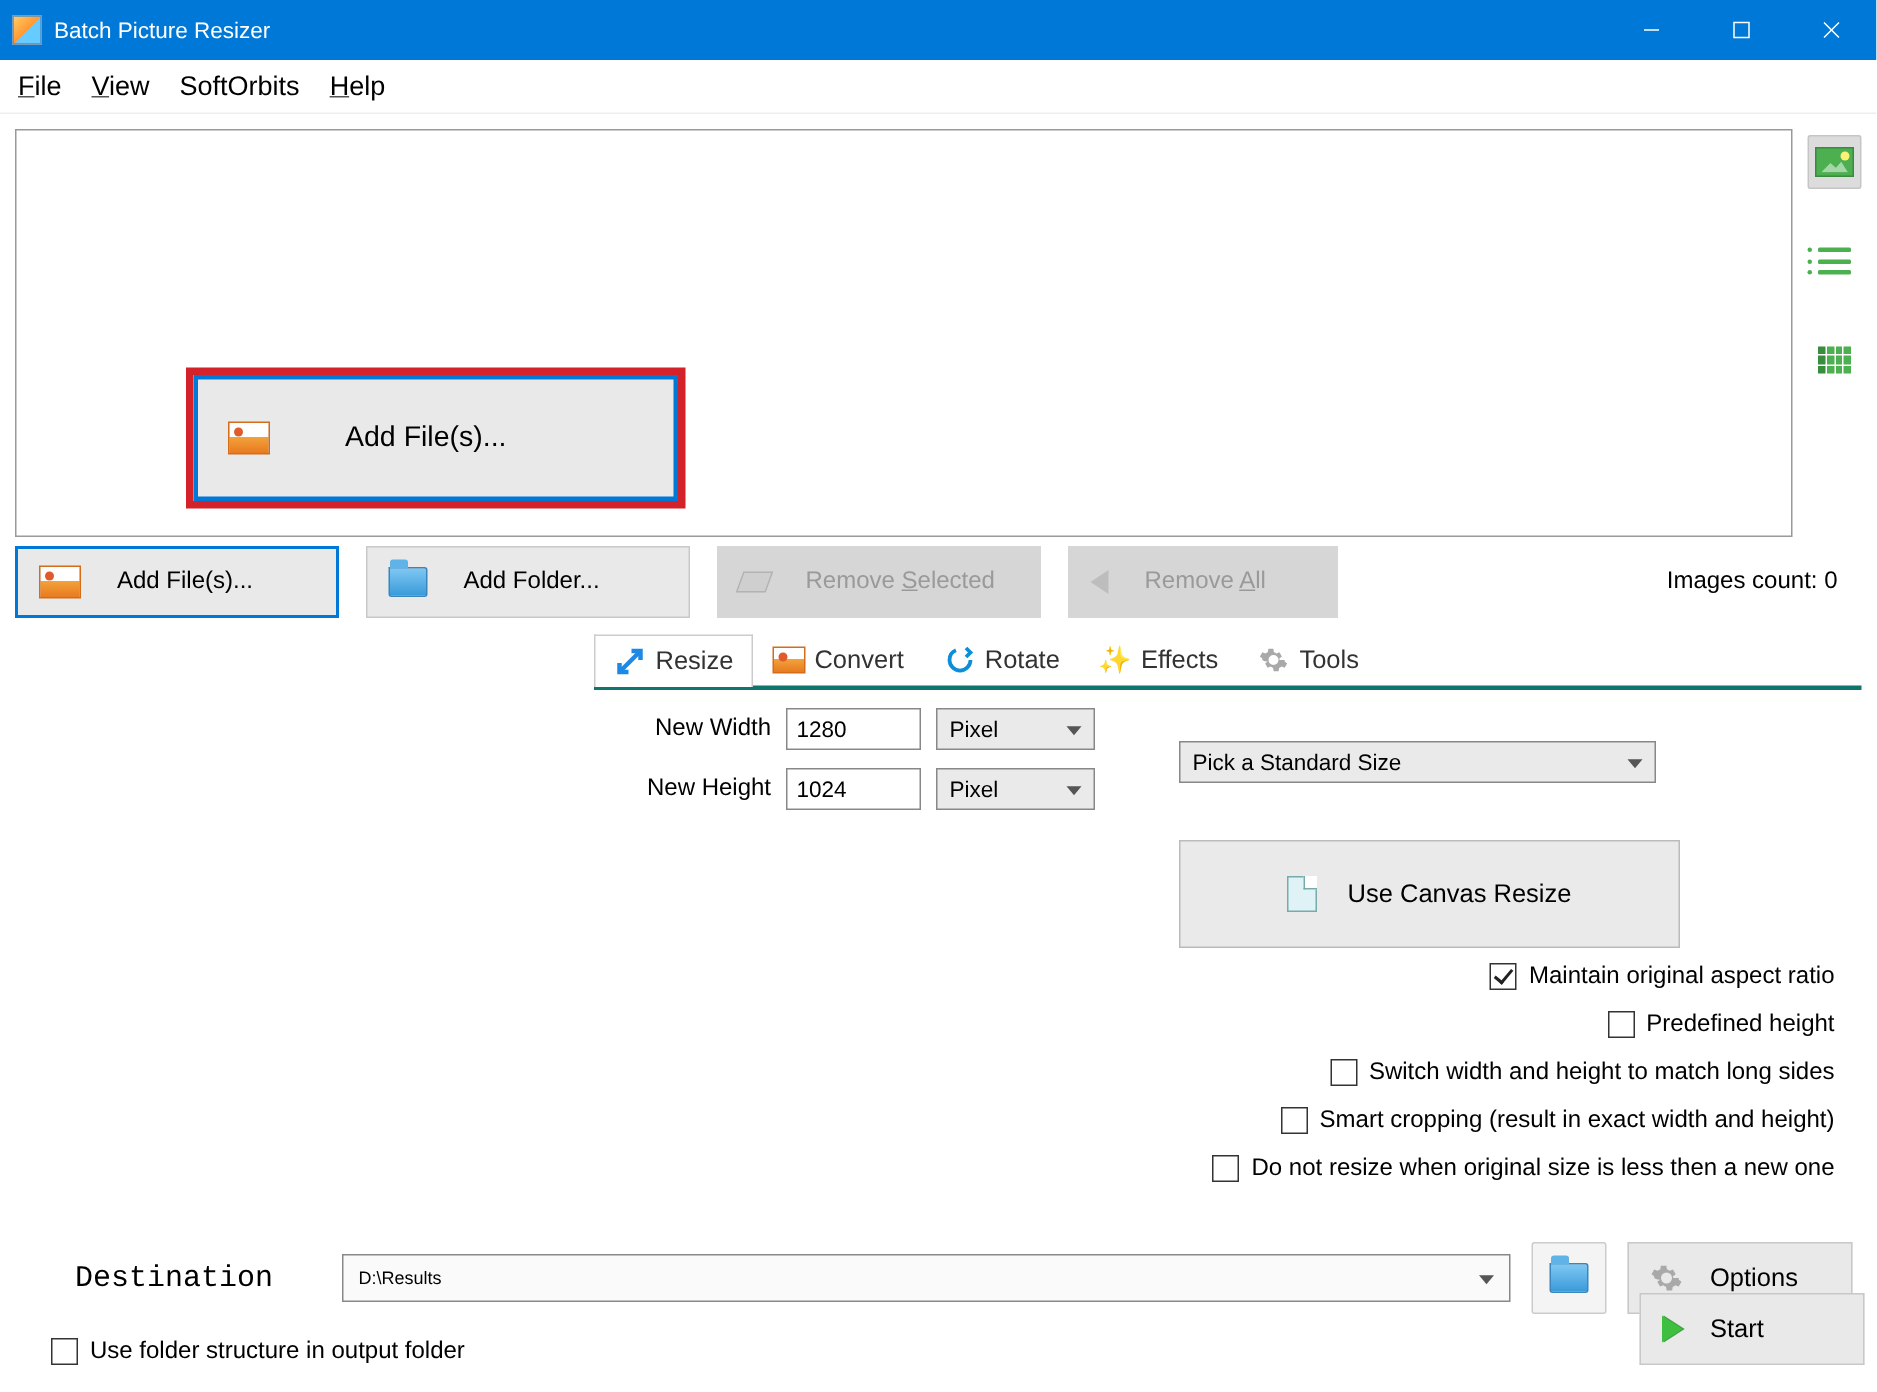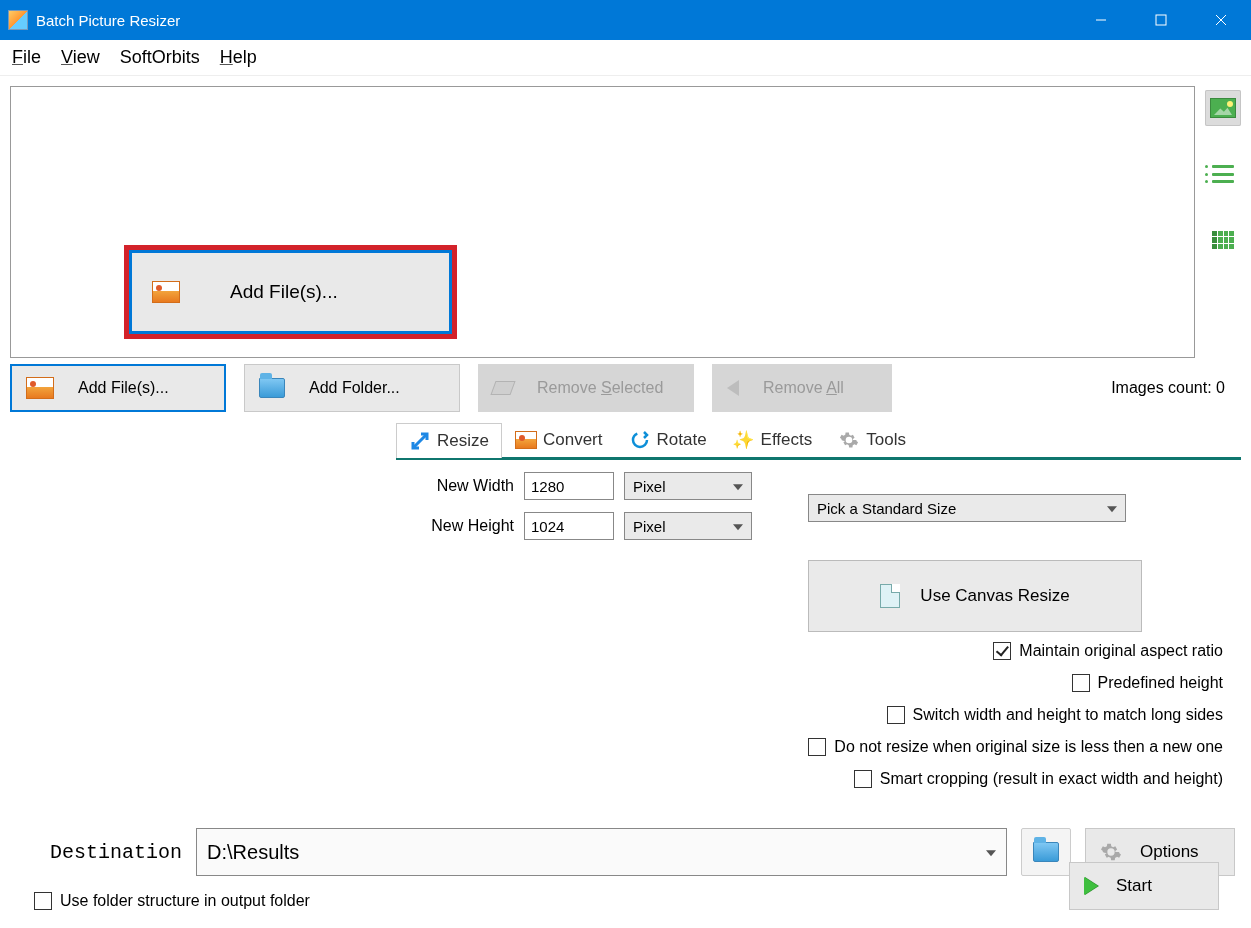--- a/index.html
+++ b/index.html
@@ -56,36 +56,36 @@
 .ico-resize svg{stroke:#1e88e5;stroke-width:3;fill:none;}
 .ico-rotate svg{stroke:#0d8fd8;stroke-width:2.5;fill:none;}
 .ico-effects { font-size:18px; }
 .ico-gear svg{fill:#a9a9a9;}
 
 .tab-body { flex:1; padding: 12px 18px 8px 18px; font-size: 16px; }
 .row { display:flex; align-items:center; gap:10px; margin-bottom:12px; }
 .lbl { width: 100px; text-align: right; font-size:16px; }
 input.txt { width: 90px; height: 28px; border: 1px solid #888; padding: 2px 6px; font-size: 15px; }
 .combo { position:relative; height: 28px; border: 1px solid #888; background: #eaeaea; display:flex; align-items:center; padding: 0 26px 0 8px; font-size: 15px; }
-.combo.sm { width: 128px; }
+.combo.sm { width: 106px; }
 .combo.lg { width: 318px; }
 .combo::after { content:""; position:absolute; right:8px; top:50%; transform:translateY(-30%); border-left:5px solid transparent; border-right:5px solid transparent; border-top:6px solid #555; }
 .canvas-btn { width: 334px; height: 72px; border:1px solid #bbb; background:#eaeaea; display:flex; align-items:center; justify-content:center; gap:20px; font-size:17px; }
 .doc-icon { width:20px; height:24px; border:1px solid #7aa; background:#dff2f6; position:relative; }
 .doc-icon::before { content:""; position:absolute; right:-1px; top:-1px; width:8px; height:8px; background:#fff; border-left:1px solid #7aa; border-bottom:1px solid #7aa; }
 .chk { display:flex; align-items:center; gap:8px; margin: 10px 0 14px 2px; font-size:16px;justify-content:flex-end; }
 .chkbox { width:18px; height:18px; border:1.5px solid #333; display:flex; align-items:center; justify-content:center; }
 .chkbox.checked::after { content:""; width:5px; height:10px; border:solid #222; border-width:0 2px 2px 0; transform: rotate(40deg) translate(-1px,-1px); }
 
 .middle-right-col { display:flex; flex-direction:column; gap: 10px; margin-left: 36px; }
 
 .bottom { position:absolute; left:0; right:0; bottom:0; padding: 10px 16px 18px 16px; }
 .dest-row { display:flex; align-items:center; gap:14px; }
 .dest-lbl { font-size:20px; margin-left: 34px; font-family: Liberation Mono, monospace; }
-.dest-combo { flex:1; height:48px; border:1px solid #888; background:#fafafa; display:flex; align-items:center; padding: 0 30px 0 10px; font-size:20px; position:relative; }
+.dest-combo { flex:1; height:32px; border:1px solid #888; background:#fafafa; display:flex; align-items:center; padding: 0 30px 0 10px; font-size:12px; position:relative;margin-left:32px; }
 .dest-combo::after { content:""; position:absolute; right:10px; top:50%; transform:translateY(-30%); border-left:5px solid transparent; border-right:5px solid transparent; border-top:6px solid #555; }
 .browse-btn { width:50px; height:48px; border:1px solid #ccc; border-radius:2px; background:#f4f4f4; display:flex; align-items:center; justify-content:center; }
 .big-btn { width:150px; height:48px; border:1px solid #c8c8c8; background:#e9e9e9; display:flex; align-items:center; gap:18px; padding-left:14px; font-size:17px; }
 .gear { width:22px; height:22px; }
 .start-arrow { width:0; height:0; border-top:9px solid transparent; border-bottom:9px solid transparent; border-left:14px solid #3fbf3f; filter: drop-shadow(1px 0 0 #2e8b2e); }
 .ufs { margin: 16px 0 0 18px; display:flex; align-items:center; gap:8px; font-size:16px; }
 </style>
 </head>
 <body>
 
@@ -258,25 +258,25 @@
       <div class="chk">
         <div class="chkbox"></div>
         <span>Predefined height</span>
       </div>
       <div class="chk">
         <div class="chkbox"></div>
         <span>Switch width and height to match long sides</span>
       </div>
       <div class="chk">
         <div class="chkbox"></div>
+        <span>Smart cropping (result in exact width and height)</span>
+      </div>
+      <div class="chk">
+        <div class="chkbox"></div>
         <span>Do not resize when original size is less then a new one</span>
-      </div>
-      <div class="chk">
-        <div class="chkbox"></div>
-        <span>Smart cropping (result in exact width and height)</span>
       </div>
     </div>
   </div>
 </div>
 
 <div class="bottom">
   <div class="dest-row">
     <div class="dest-lbl">Destination</div>
     <div class="dest-combo">
         <span>D:\Results</span>
@@ -290,19 +290,19 @@
             <path d="M12 8a4 4 0 100 8 4 4 0 000-8zm9 4a7 7 0 01-.1 1.2l2 1.6-2 3.4-2.4-1a7 7 0 01-2 1.2l-.4 2.6h-4l-.4-2.6a7 7 0 01-2-1.2l-2.4 1-2-3.4 2-1.6A7 7 0 013 12a7 7 0 01.1-1.2l-2-1.6 2-3.4 2.4 1a7 7 0 012-1.2L7.9 3h4l.4 2.6a7 7 0 012 1.2l2.4-1 2 3.4-2 1.6c.1.4.1.8.1 1.2z"></path>
           </svg>
         </span>
       <span>Options</span>
     </div>
   </div>
   <div class="ufs">
     <div class="chkbox"></div>
     <span>Use folder structure in output folder</span>
   </div>
-  <div style="position:absolute; right:32px; bottom:18px;">
+  <div style="position:absolute; right:8px; bottom:18px;">
     <div class="big-btn">
       <div class="start-arrow"></div>
       <span>Start</span>
     </div>
   </div>
 </div>
 
 </body></html>

